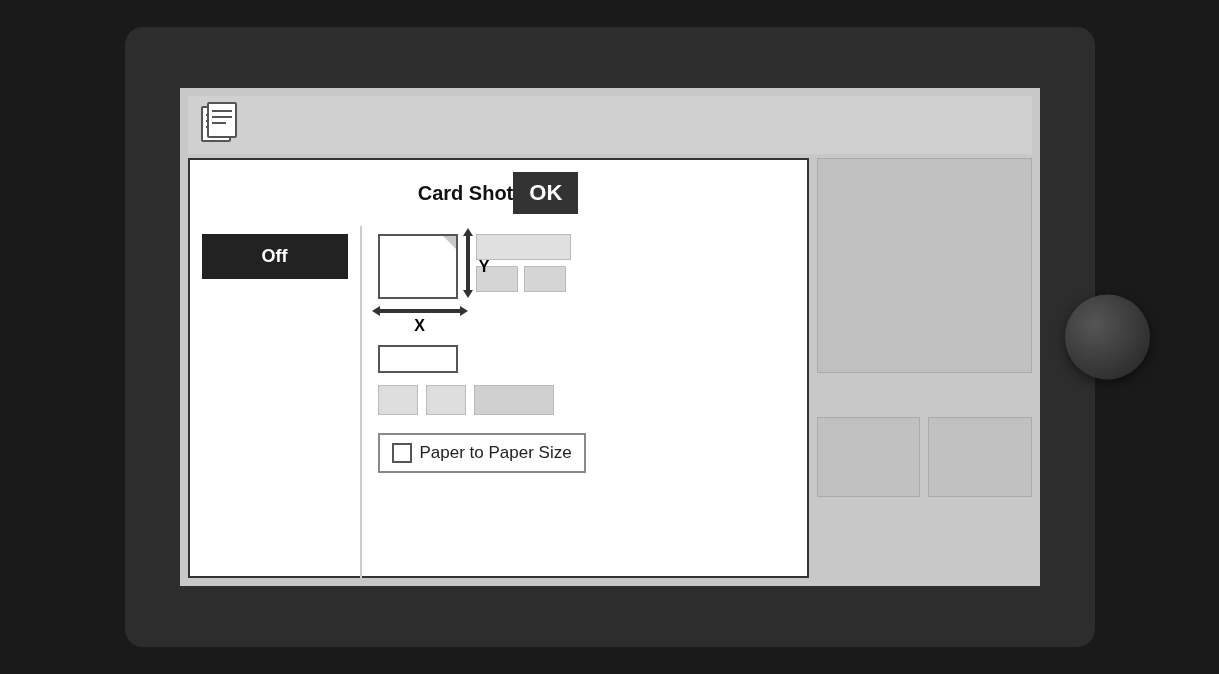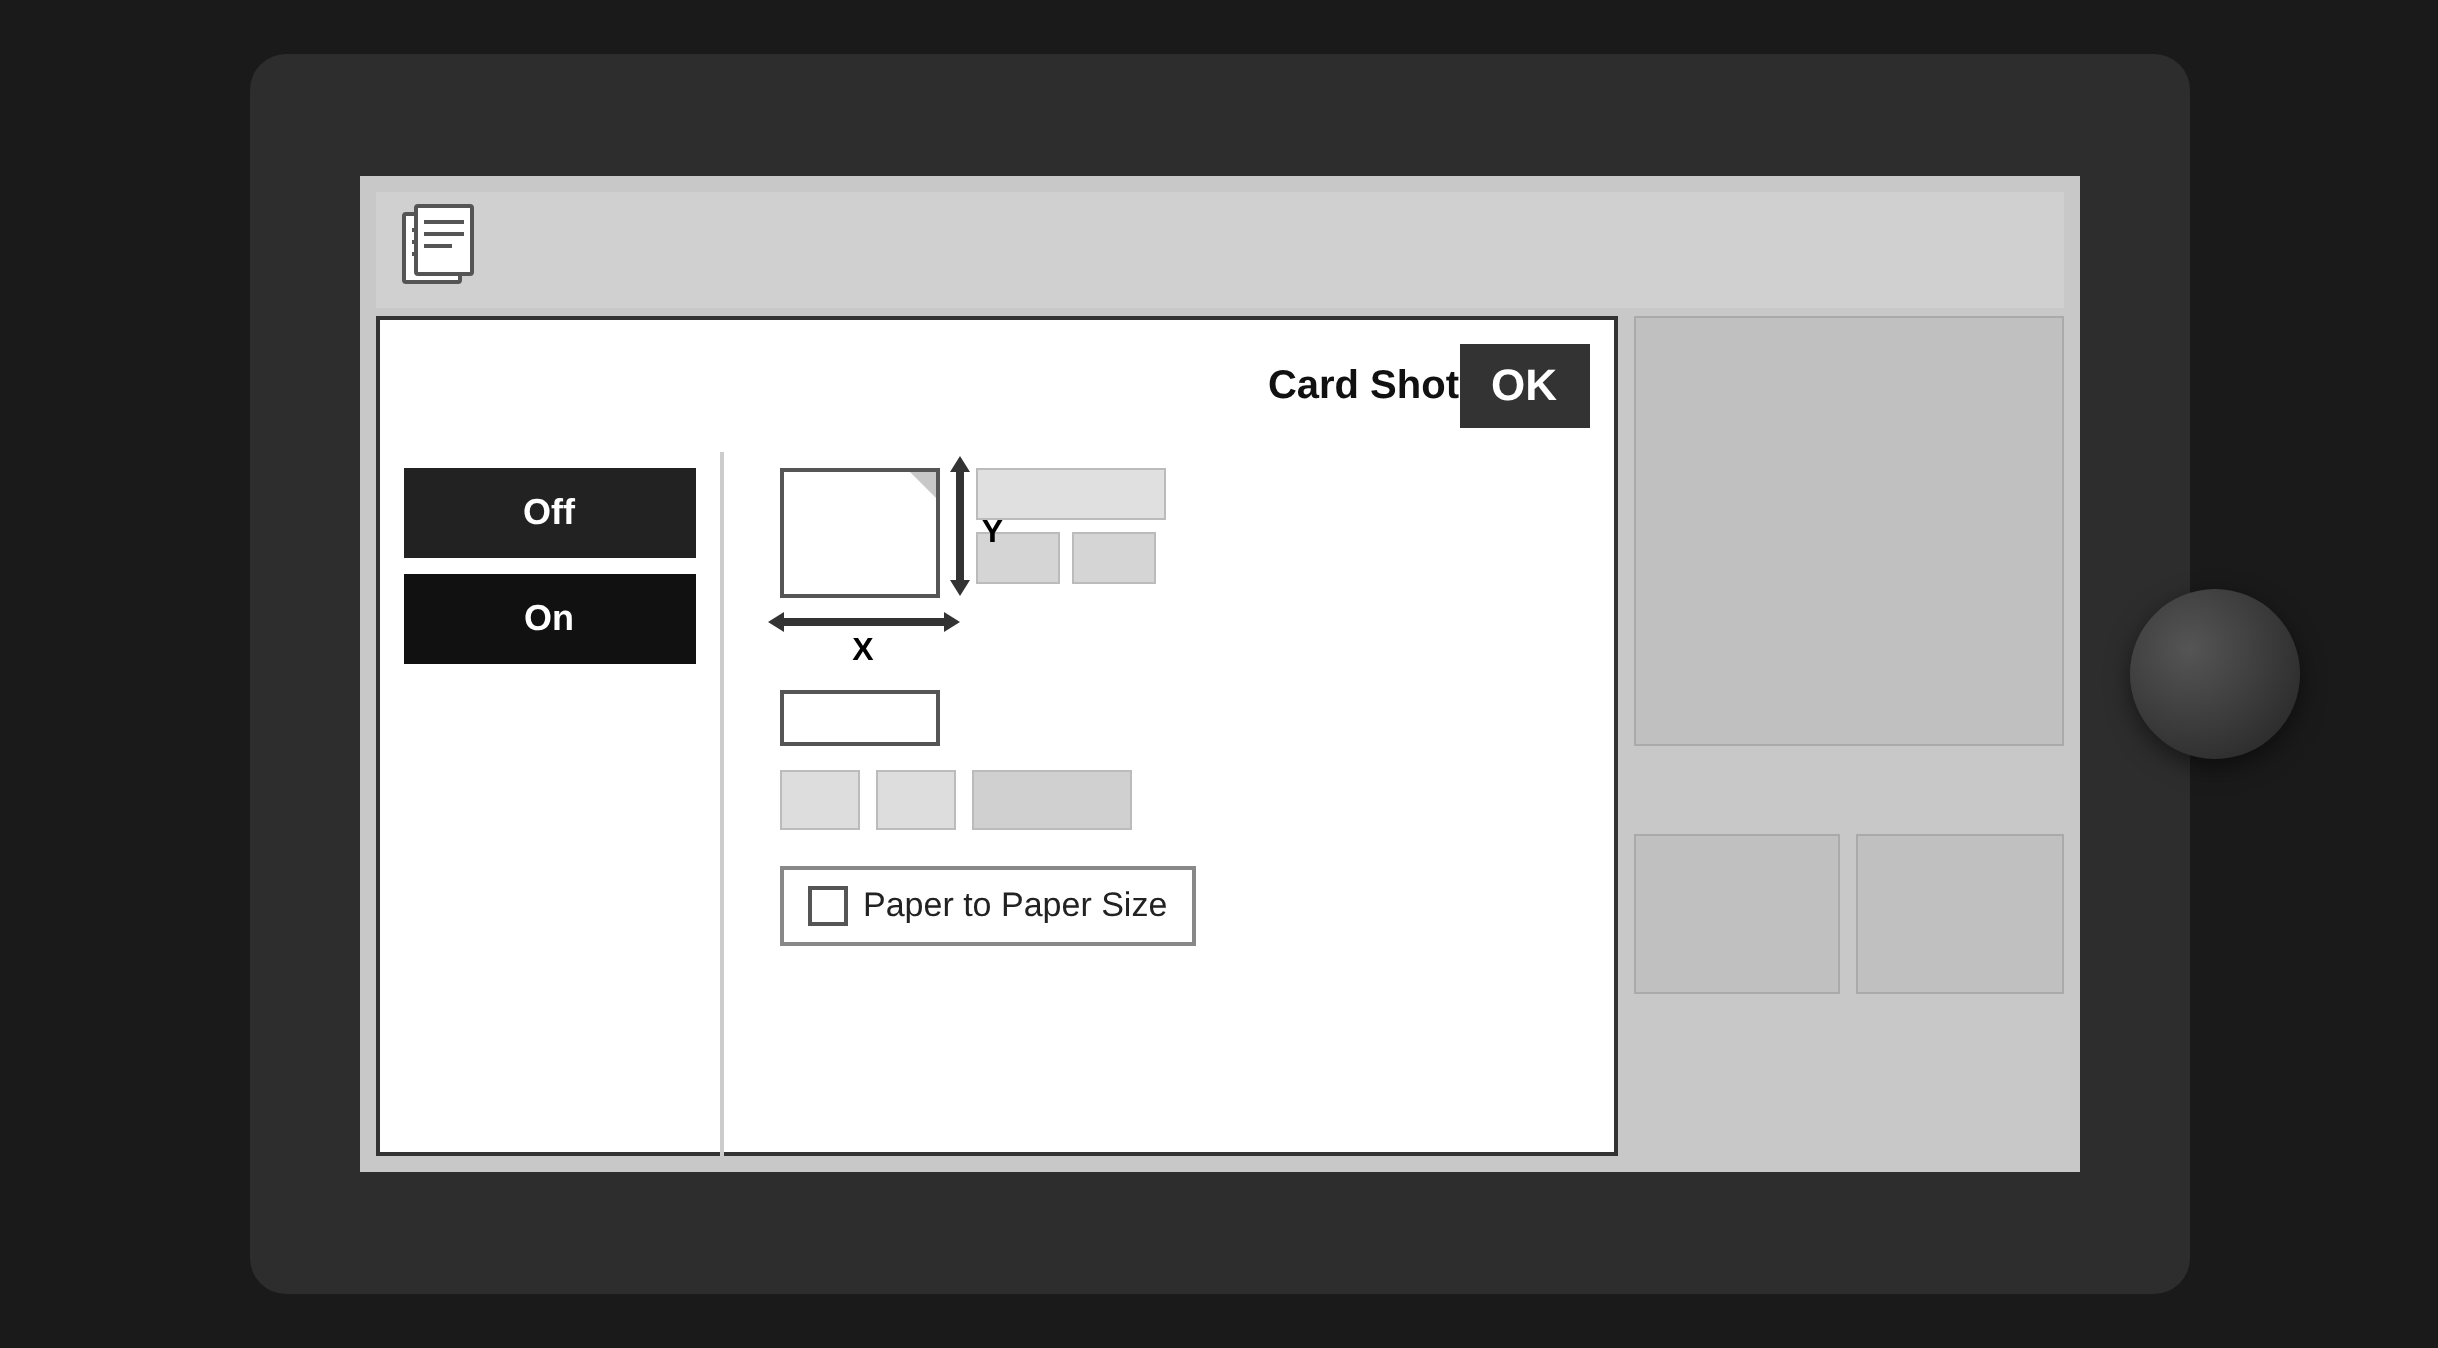--- a/index.html
+++ b/index.html
@@ -72,21 +72,21 @@
     .dialog-box {
       background: #ffffff;
       border: 2px solid #333;
       flex: 1;
       position: relative;
       padding: 12px;
     }
 
     .dialog-header {
       display: flex;
-      justify-content: flex-end;
+      justify-content: center;
       align-items: center;
       margin-bottom: 12px;
     }
 
     .dialog-title {
       font-size: 20px;
       font-weight: bold;
       color: #111;
     }
 
@@ -97,21 +97,21 @@
       padding: 8px 16px;
       font-size: 22px;
       font-weight: bold;
       cursor: pointer;
       min-width: 60px;
       text-align: center;
     }
 
     .dialog-body {
       display: flex;
-      gap: 12px;
+      gap: 0;
       height: calc(100% - 40px);
     }
 
     .left-panel {
       width: 160px;
       display: flex;
       flex-direction: column;
       gap: 8px;
       padding-right: 12px;
       border-right: 2px solid #ccc;
@@ -393,21 +393,20 @@
 
             <div class="dialog-header">
               <span class="dialog-title">Card Shot</span>
               <button class="ok-button">OK</button>
             </div>
 
             <div class="dialog-body">
 
               <div class="left-panel">
                 <button class="toggle-btn">Off</button>
-                <button class="toggle-btn active">On</button>
               </div>
 
               <div class="right-panel">
 
                 <div class="diagram-section">
 
                   <div class="card-icon"></div>
 
                   <div style="display:flex;flex-direction:column;align-items:center;margin-left:8px;position:relative;">
                     <div class="y-arrow">

